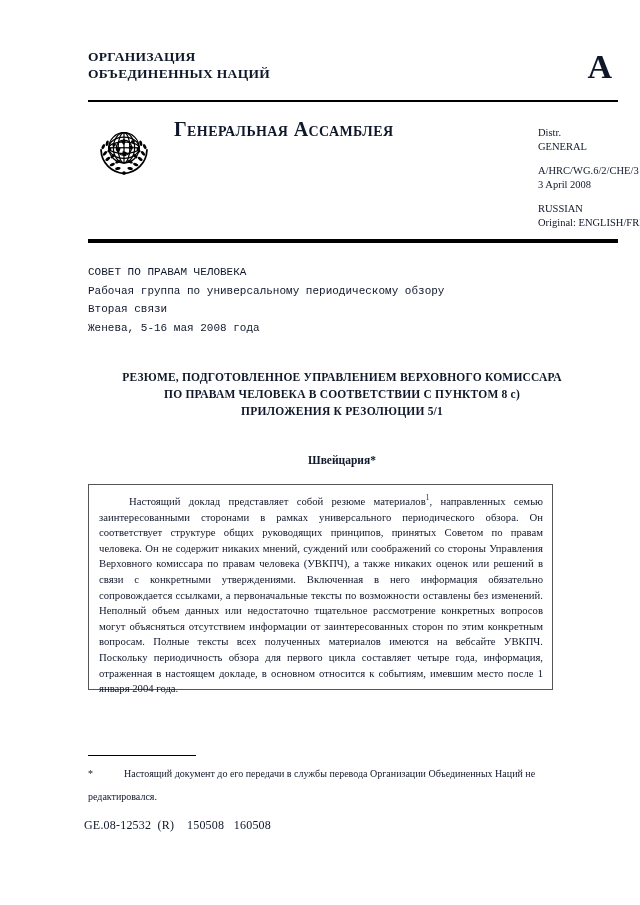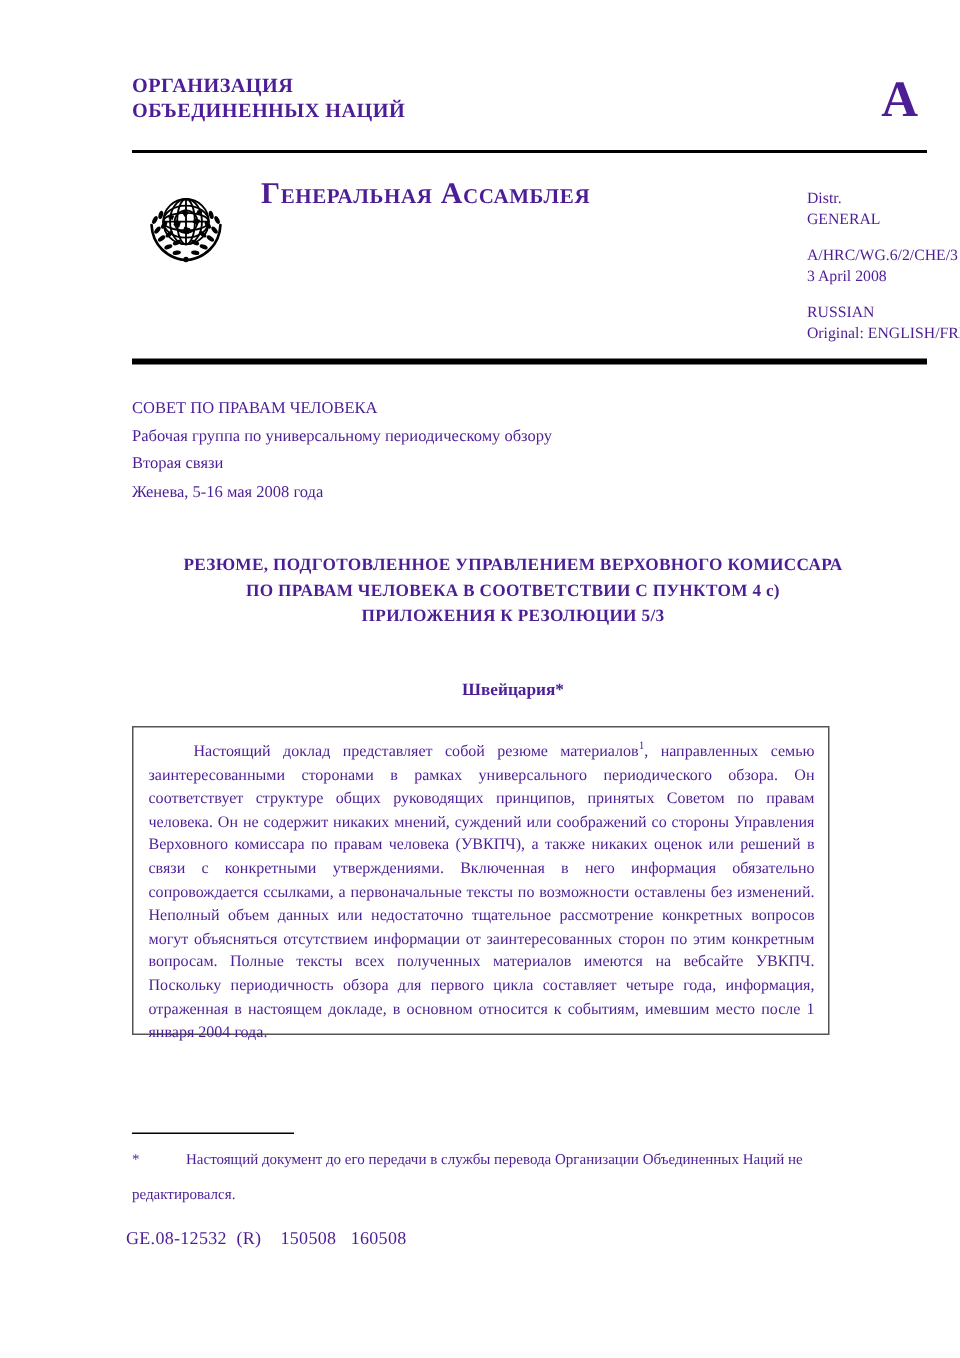--- a/index.html
+++ b/index.html
@@ -6,21 +6,21 @@
     margin: 0;
     padding: 0;
     background: #ffffff;
   }
   .page {
     position: relative;
     width: 640px;
     height: 905px;
     background: #ffffff;
     font-family: "Liberation Serif", "DejaVu Serif", serif;
-    color: #4c1d95;
+    color: #0f172a;
     overflow: hidden;
   }
 
   
   .masthead {
     position: absolute;
     left: 88px;
     top: 48px;
     width: 530px;
     display: flex;
@@ -102,21 +102,21 @@
   .distr-block div { white-space: nowrap; }
 
   
   .council {
     position: absolute;
     left: 88px;
     top: 263px;
     font-size: 11px;
     line-height: 18.5px;
   }
-  .council div { white-space: nowrap; }
+  .council div { white-space: nowrap; font-family: Liberation Mono, monospace; }
 
   
   .doc-heading {
     position: absolute;
     left: 88px;
     top: 369px;
     width: 508px;
     text-align: center;
     font-weight: bold;
     font-size: 11.5px;
@@ -276,22 +276,22 @@
 
   <div class="council">
     <div>СОВЕТ ПО ПРАВАМ ЧЕЛОВЕКА</div>
     <div>Рабочая группа по универсальному периодическому обзору</div>
     <div>Вторая связи</div>
     <div>Женева, 5-16 мая 2008 года</div>
   </div>
 
   <div class="doc-heading">
     <div>РЕЗЮМЕ, ПОДГОТОВЛЕННОЕ УПРАВЛЕНИЕМ ВЕРХОВНОГО КОМИССАРА</div>
-    <div>ПО ПРАВАМ ЧЕЛОВЕКА В СООТВЕТСТВИИ С ПУНКТОМ 4 с)</div>
-    <div>ПРИЛОЖЕНИЯ К РЕЗОЛЮЦИИ 5/3</div>
+    <div>ПО ПРАВАМ ЧЕЛОВЕКА В СООТВЕТСТВИИ С ПУНКТОМ 8 с)</div>
+    <div>ПРИЛОЖЕНИЯ К РЕЗОЛЮЦИИ 5/1</div>
   </div>
 
   <div class="country-line">Швейцария*</div>
 
   <div class="summary-box">
     <p class="summary-text"><span>Настоящий доклад представляет собой резюме материалов</span><sup>1</sup><span>, направленных семью заинтересованными сторонами в рамках универсального периодического обзора.  Он соответствует структуре общих руководящих принципов, принятых Советом по правам человека.  Он не содержит никаких мнений, суждений или соображений со стороны Управления Верховного комиссара по правам человека (УВКПЧ), а также никаких оценок или решений в связи с конкретными утверждениями.  Включенная в него информация обязательно сопровождается ссылками, а первоначальные тексты по возможности оставлены без изменений.  Неполный объем данных или недостаточно тщательное рассмотрение конкретных вопросов могут объясняться отсутствием информации от заинтересованных сторон по этим конкретным вопросам.  Полные тексты всех полученных материалов имеются на вебсайте УВКПЧ.  Поскольку периодичность обзора для первого цикла составляет четыре года, информация, отраженная в настоящем докладе, в основном относится к событиям, имевшим место после 1 января 2004 года.</span></p>
   </div>
 
   <div class="footnote-rule"></div>
   <div class="footnote"><span class="fn-mark">*</span><span>Настоящий документ до его передачи в службы перевода Организации Объединенных Наций не редактировался.</span></div>

